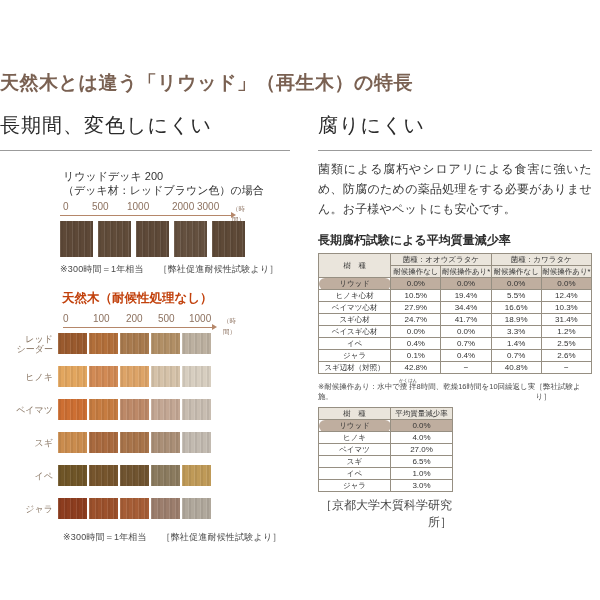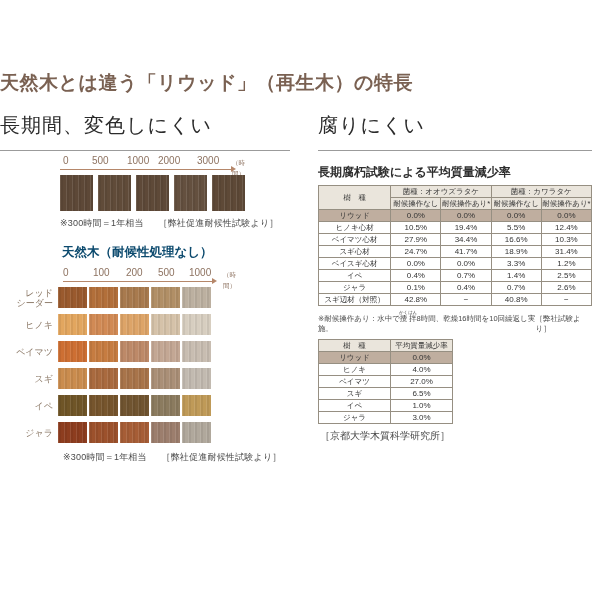--- a/index.html
+++ b/index.html
@@ -42,68 +42,72 @@
     border-left:5px solid #b5876a;border-top:3.5px solid transparent;border-bottom:3.5px solid transparent;}
   .swatch-row{margin:1px 0 0 60px;display:flex;gap:5px;}
   .swatch{width:33px;height:36px;position:relative;}
   .wood{position:relative;}
   .wood::after{content:"";position:absolute;left:0;top:0;right:0;bottom:0;
     background:repeating-linear-gradient(90deg,rgba(255,255,255,.10) 0 1px,rgba(0,0,0,.06) 1px 3px,rgba(255,255,255,0) 3px 6px);}
   .note-row{margin:6px 0 0 60px;font-size:9px;color:#4a4a4a;letter-spacing:.2px;}
   .note-row .src{margin-left:12px;}
 
   
-  .natural-title{margin:14px 0 0 62px;font-size:12.5px;font-weight:bold;color:#0c4a6e;}
+  .natural-title{margin:14px 0 0 62px;font-size:12.5px;font-weight:bold;color:#c2410c;}
   .nat-scale{margin:6px 0 0 63px;width:175px;}
   .nat-arrow{margin-left:63px;width:154px;}
   .wood-grid{margin-top:1px;}
-  .wood-row{display:flex;align-items:center;margin-bottom:6px;height:21px;}
+  .wood-row{display:flex;align-items:center;margin-bottom:12px;height:21px;}
   .wood-row-label{width:58px;padding-right:5px;box-sizing:border-box;
     font-size:9px;line-height:10px;color:#8b7866;text-align:right;white-space:pre-line;}
   .wood-cells{display:flex;gap:2px;}
   .wood-cell{width:29px;height:21px;}
   .nat-note{margin:8px 0 0 63px;}
 
   
   .tbl-title{margin:13px 0 0 0;font-size:12px;font-weight:bold;color:#2e2e2e;}
   table{border-collapse:collapse;table-layout:fixed;margin-top:4px;}
   .t1{width:274px;}
   .t2{width:134px;margin-top:5px;}
   th,td{border:1px solid #968f82;padding:0;height:11px;line-height:10px;
     text-align:center;vertical-align:middle;font-weight:normal;color:#333;}
   th{background:#eae5dc;font-size:7.5px;letter-spacing:0;}
   td{font-size:8px;}
   .t1 .c-sp{width:72px;}
   .t1 .c-val{width:50px;}
   .t2 .c-sp{width:72px;}
   .t2 .c-val{width:62px;}
-  td.sp{font-size:7.5px;}
+  td.sp{font-size:7.5px;border-radius:6px;}
   tr.hl td{background:#bfae9f;}
   .tbl-note{margin-top:4px;display:flex;justify-content:space-between;
     font-size:7.5px;color:#4a4a4a;width:274px;align-items:flex-end;}
   ruby rt{font-size:4.5px;color:#4a4a4a;}
   .t2-title{margin-top:18px;}
-  .t2-src{margin-top:5px;width:134px;text-align:center;font-size:10px;color:#4a4a4a;}
+  .t2-src{margin-top:5px;width:134px;text-align:right;font-size:12px;color:#4a4a4a;}
 </style>
 </head>
 <body>
 
 <div class="page">
 
   <h1 class="title">天然木とは違う「リウッド」（再生木）の特長</h1>
 
   <div class="col col-left">
     <h2 class="heading">長期間、変色しにくい</h2>
 
     <div>
+      <div class="deck-label">
+        <div>リウッドデッキ 200</div>
+        <div>（デッキ材：レッドブラウン色）の場合</div>
+      </div>
       <div class="scale deck-scale">
         <span style="left:3px">0</span>
         <span style="left:32px">500</span>
         <span style="left:67px">1000</span>
-        <span style="left:98px">2000</span>
+        <span style="left:112px">2000</span>
         <span style="left:137px">3000</span>
         <span class="unit" style="left:172px;top:2px">（時間）</span>
       </div>
       <div class="axis-arrow deck-arrow"></div>
       <div class="swatch-row">
         <div class="swatch wood" style="background-color: rgb(93, 72, 55);"></div>
         <div class="swatch wood" style="background-color: rgb(96, 75, 57);"></div>
         <div class="swatch wood" style="background-color: rgb(94, 73, 56);"></div>
         <div class="swatch wood" style="background-color: rgb(100, 80, 63);"></div>
         <div class="swatch wood" style="background-color: rgb(94, 73, 55);"></div>
@@ -192,20 +196,21 @@
 
       <div class="note-row nat-note">
         <span>※300時間＝1年相当</span>
         <span class="src">［弊社促進耐候性試験より］</span>
       </div>
     </div>
   </div>
 
   <div class="col col-right">
     <h2 class="heading">腐りにくい</h2>
+    <p class="para">菌類による腐朽やシロアリによる食害に強いため、防腐のための薬品処理をする必要がありません。お子様やペットにも安心です。</p>
 
     <h3 class="tbl-title">長期腐朽試験による平均質量減少率</h3>
     <table class="t1">
       <colgroup>
           <col class="c-sp">
           <col class="c-val">
           <col class="c-val">
           <col class="c-val">
           <col class="c-val">
         </colgroup>

